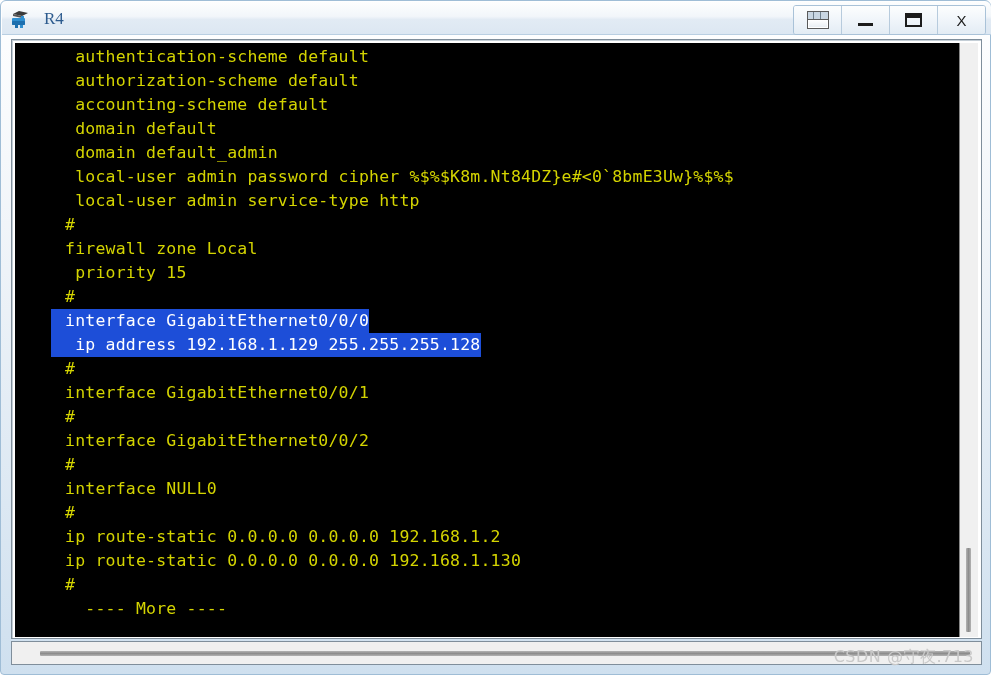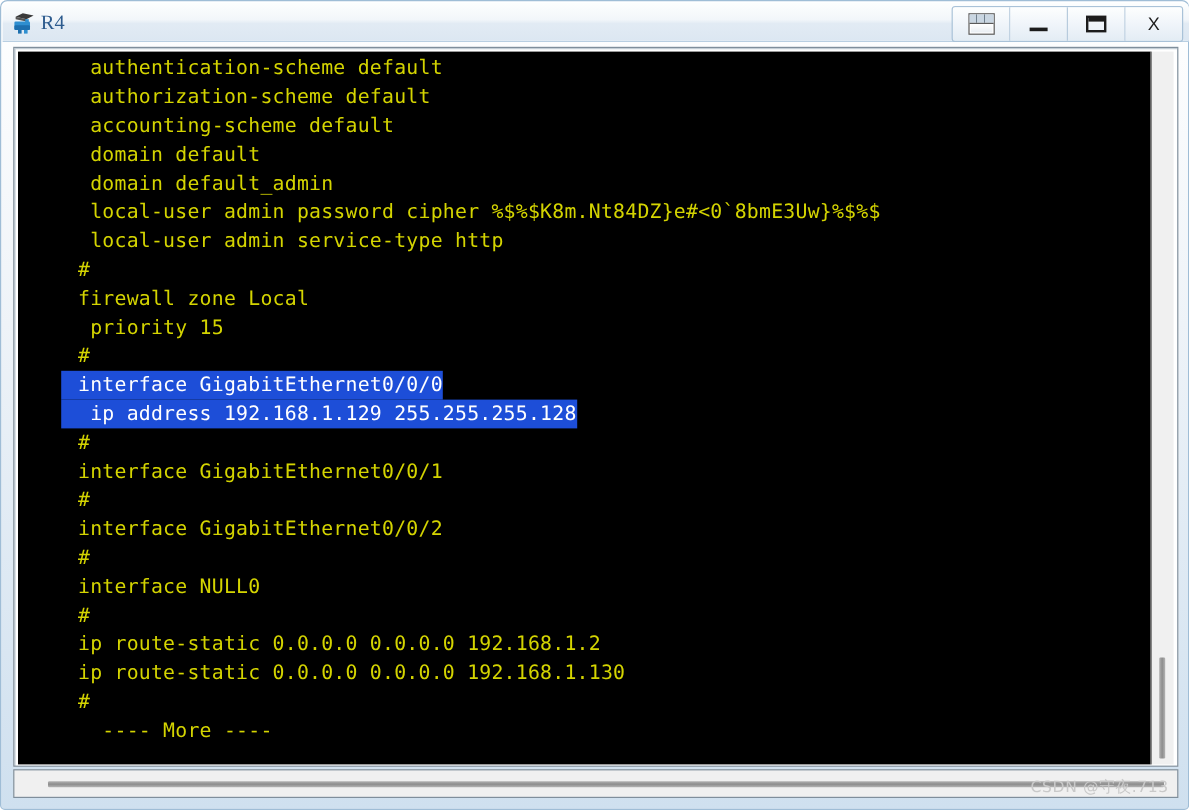--- a/index.html
+++ b/index.html
@@ -36,21 +36,21 @@
     background: linear-gradient(to bottom, #fdfefe 0%, #f2f6fa 45%, #e2ebf4 55%, #dce7f2 100%);
     border-bottom: 1px solid #b9cfe2;
     border-radius: 5px 5px 0 0;
   }
   #title-left {
     position: absolute;
     left: 8px; top: 0;
     height: 33px;
     display: flex;
     align-items: center;
-    gap: 2px;
+    gap: 12px;
   }
   #router-icon {
     width: 22px;
     height: 22px;
     position: relative;
     flex: none;
   }
   #title-text {
     font-size: 17px;
     color: #2d5b8e;
@@ -224,21 +224,21 @@
     width: 930px;
     background: linear-gradient(to bottom, #b3b3b3, #8d8d8d, #b3b3b3);
     border-radius: 1px;
   }
 
   
   #watermark {
     position: absolute;
     right: 16px;
     top: 646px;
-    font-size: 13px;
+    font-size: 16px;
     font-family: "DejaVu Sans", sans-serif;
     color: #c9c9c9;
     letter-spacing: 0.5px;
     pointer-events: none;
   }
 </style>
 </head>
 <body>
 
 <div id="window">

